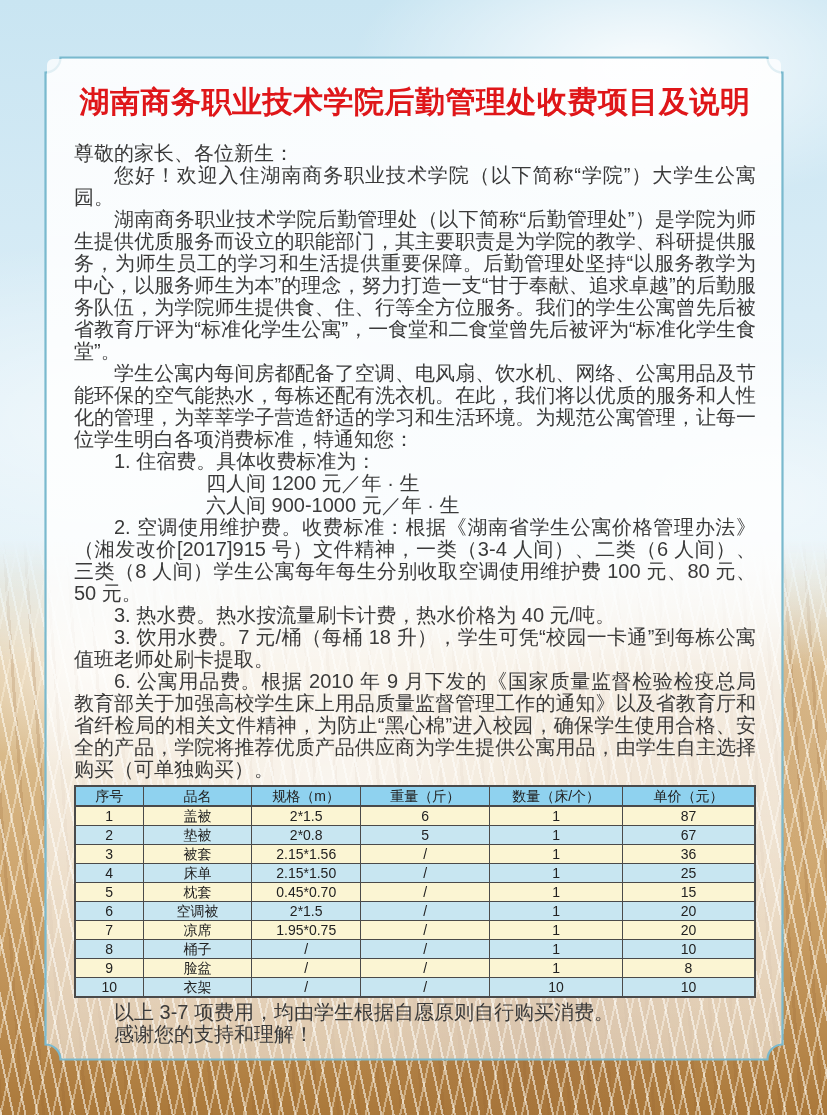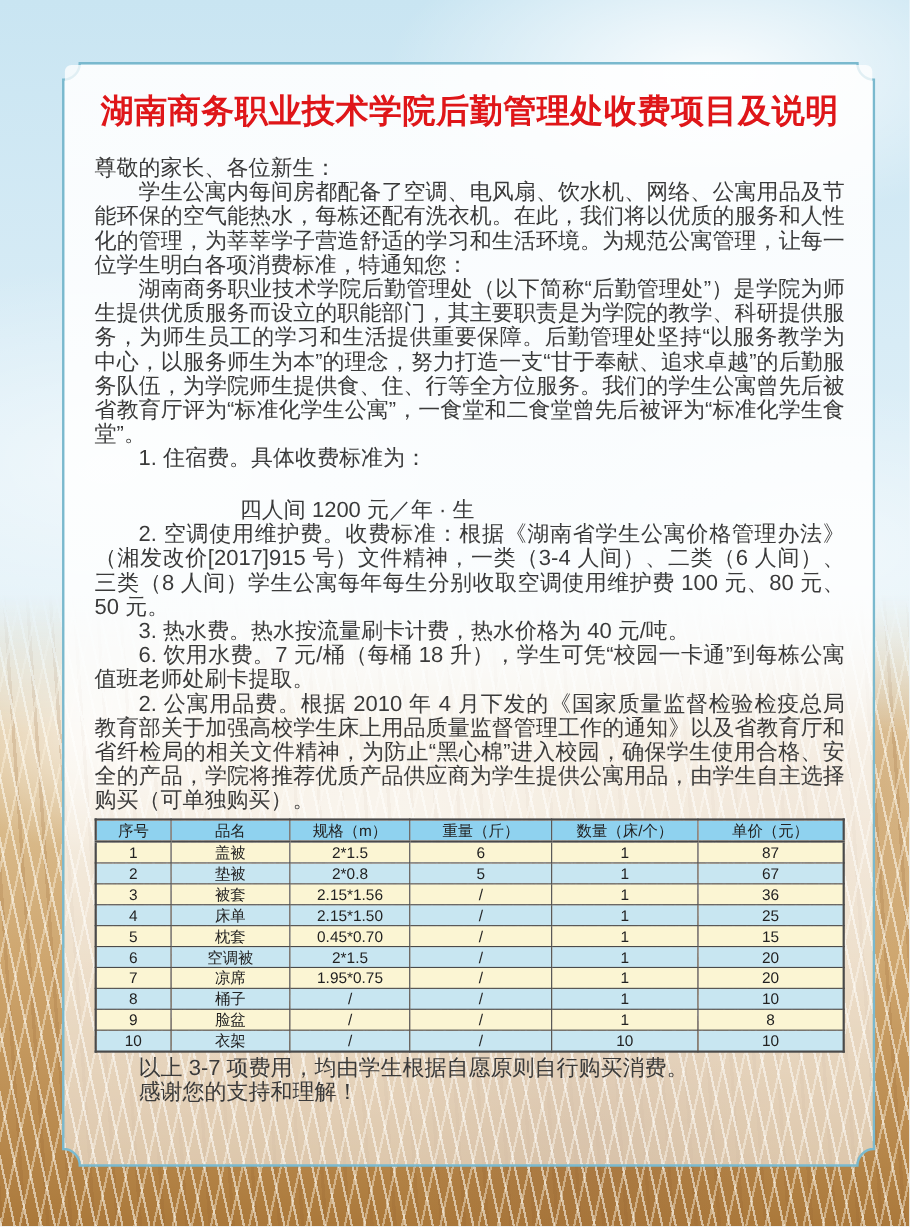--- a/index.html
+++ b/index.html
@@ -30,41 +30,41 @@
       repeating-linear-gradient(86deg, rgba(150,100,50,0.20) 0 3px, rgba(255,255,255,0) 3px 21px),
       radial-gradient(220px 160px at 12% 22%, rgba(255,255,255,0.7), rgba(255,255,255,0) 70%),
       radial-gradient(280px 220px at 40% 42%, rgba(255,255,255,0.55), rgba(255,255,255,0) 70%),
       radial-gradient(320px 240px at 86% 30%, rgba(190,140,85,0.45), rgba(255,255,255,0) 70%),
       radial-gradient(260px 220px at 65% 85%, rgba(150,100,55,0.4), rgba(255,255,255,0) 70%),
       linear-gradient(180deg,#eee0c6 0%,#ddc194 30%,#cda46c 60%,#b98a4e 85%,#aa783a 100%);
     -webkit-mask-image:linear-gradient(180deg, rgba(0,0,0,0) 0%, #000 22%);
     mask-image:linear-gradient(180deg, rgba(0,0,0,0) 0%, #000 22%);
   }
   
-  .panel{position:absolute;left:56px;top:56px;width:740px;height:1005px;}
+  .panel{position:absolute;left:44px;top:56px;width:740px;height:1005px;}
   .panel svg.frame{position:absolute;inset:0;width:100%;height:100%;display:block;}
   .panel-tint{
     position:absolute;inset:3px;border-radius:6px;
     background:linear-gradient(180deg, rgba(255,255,255,0.78) 0%, rgba(255,255,255,0.6) 55%, rgba(255,255,255,0.15) 86%, rgba(255,255,255,0) 100%);
   }
   .panel-content{
     position:absolute;inset:0;
     padding:12px 28px 0 30px;
     overflow:hidden;
   }
   .title{
     margin:14px 0 20px 0;
     font-size:30px;line-height:40px;font-weight:bold;
     color:var(--title-red,#df1619);
     text-align:center;letter-spacing:0.5px;
     font-family:"Liberation Serif","DejaVu Serif",serif;
   }
   .line{margin:0;font-size:20px;line-height:22px;text-align:justify;}
   .indent{text-indent:2em;}
-  .fee-sub{padding-left:6.6em;margin-top:25px;}
+  .fee-sub{padding-left:6.6em;}
   
   table.fee{
     width:100%;border-collapse:collapse;margin:5px 0 3px 0;
     font-size:14px;color:#222;
     border:2px solid var(--table-border,#4a4a4a);
     table-layout:fixed;
     padding-left:16px;
   }
   table.fee th, table.fee td{
     border:1px solid var(--table-border,#4a4a4a);
@@ -94,29 +94,31 @@
   <div class="panel">
     <svg class="frame" viewBox="0 0 740 1005" preserveAspectRatio="none">
       <path d="M 16.5 1.5 L 723.5 1.5 A 15 15 0 0 0 738.5 16.5 L 738.5 988.5 A 15 15 0 0 0 723.5 1003.5 L 16.5 1003.5 A 15 15 0 0 0 1.5 988.5 L 1.5 16.5 A 15 15 0 0 0 16.5 1.5 Z" fill="rgba(255,255,255,0.55)" stroke="#7ab9ce" stroke-width="2.2"></path>
     </svg>
     <div class="panel-tint"></div>
 
     <div class="panel-content">
       <h1 class="title">湖南商务职业技术学院后勤管理处收费项目及说明</h1>
 
       <p class="line">尊敬的家长、各位新生：</p>
+      <p class="line indent">您好！欢迎入住湖南商务职业技术学院（以下简称“学院”）大学生公寓园。</p>
+      <p class="line indent">湖南商务职业技术学院后勤管理处（以下简称“后勤管理处”）是学院为师生提供优质服务而设立的职能部门，其主要职责是为学院的教学、科研提供服务，为师生员工的学习和生活提供重要保障。后勤管理处坚持“以服务教学为中心，以服务师生为本”的理念，努力打造一支“甘于奉献、追求卓越”的后勤服务队伍，为学院师生提供食、住、行等全方位服务。我们的学生公寓曾先后被省教育厅评为“标准化学生公寓”，一食堂和二食堂曾先后被评为“标准化学生食堂”。</p>
       <p class="line indent">学生公寓内每间房都配备了空调、电风扇、饮水机、网络、公寓用品及节能环保的空气能热水，每栋还配有洗衣机。在此，我们将以优质的服务和人性化的管理，为莘莘学子营造舒适的学习和生活环境。为规范公寓管理，让每一位学生明白各项消费标准，特通知您：</p>
-      <p class="line indent">湖南商务职业技术学院后勤管理处（以下简称“后勤管理处”）是学院为师生提供优质服务而设立的职能部门，其主要职责是为学院的教学、科研提供服务，为师生员工的学习和生活提供重要保障。后勤管理处坚持“以服务教学为中心，以服务师生为本”的理念，努力打造一支“甘于奉献、追求卓越”的后勤服务队伍，为学院师生提供食、住、行等全方位服务。我们的学生公寓曾先后被省教育厅评为“标准化学生公寓”，一食堂和二食堂曾先后被评为“标准化学生食堂”。</p>
 
       <p class="line indent">1. 住宿费。具体收费标准为：</p>
       <p class="line fee-sub">四人间  1200 元／年 · 生</p>
+      <p class="line fee-sub">六人间  900-1000 元／年 · 生</p>
       <p class="line indent">2. 空调使用维护费。收费标准：根据《湖南省学生公寓价格管理办法》（湘发改价[2017]915 号）文件精神，一类（3-4 人间）、二类（6 人间）、三类（8 人间）学生公寓每年每生分别收取空调使用维护费 100 元、80 元、50 元。</p>
       <p class="line indent">3. 热水费。热水按流量刷卡计费，热水价格为 40 元/吨。</p>
-      <p class="line indent">6. 饮用水费。7 元/桶（每桶 18 升），学生可凭“校园一卡通”到每栋公寓值班老师处刷卡提取。</p>
-      <p class="line indent">2. 公寓用品费。根据 2010 年 4 月下发的《国家质量监督检验检疫总局  教育部关于加强高校学生床上用品质量监督管理工作的通知》以及省教育厅和省纤检局的相关文件精神，为防止“黑心棉”进入校园，确保学生使用合格、安全的产品，学院将推荐优质产品供应商为学生提供公寓用品，由学生自主选择购买（可单独购买）。</p>
+      <p class="line indent">3. 饮用水费。7 元/桶（每桶 18 升），学生可凭“校园一卡通”到每栋公寓值班老师处刷卡提取。</p>
+      <p class="line indent">6. 公寓用品费。根据 2010 年 9 月下发的《国家质量监督检验检疫总局  教育部关于加强高校学生床上用品质量监督管理工作的通知》以及省教育厅和省纤检局的相关文件精神，为防止“黑心棉”进入校园，确保学生使用合格、安全的产品，学院将推荐优质产品供应商为学生提供公寓用品，由学生自主选择购买（可单独购买）。</p>
 
       <table class="fee">
         <colgroup>
           <col class="c1">
             <col class="c2">
             <col class="c3">
           <col class="c4">
             <col class="c5">
             <col class="c6">
         </colgroup>

